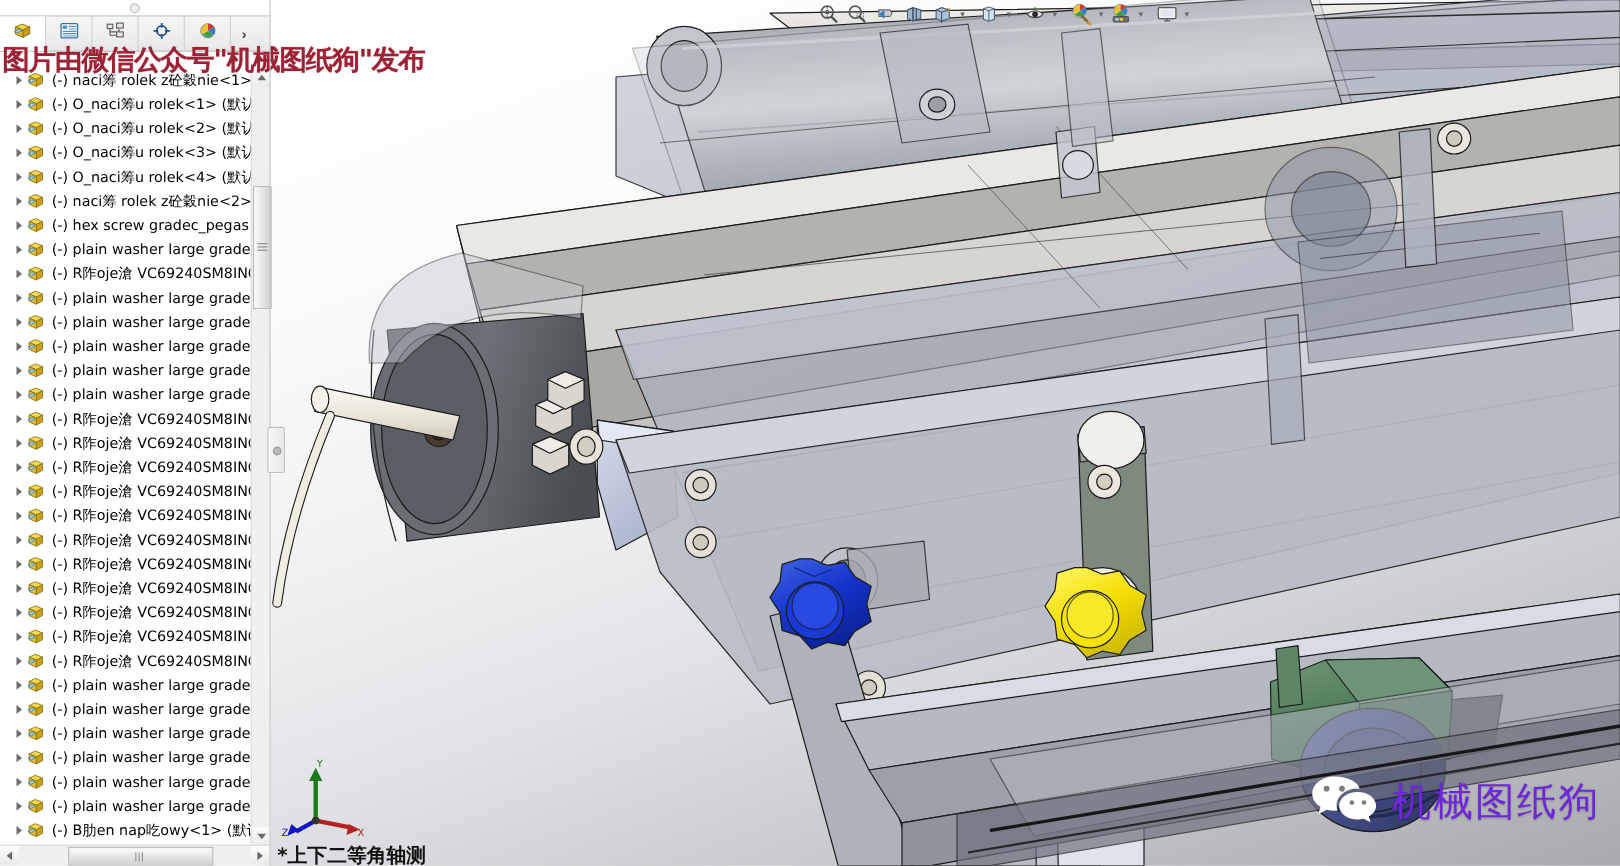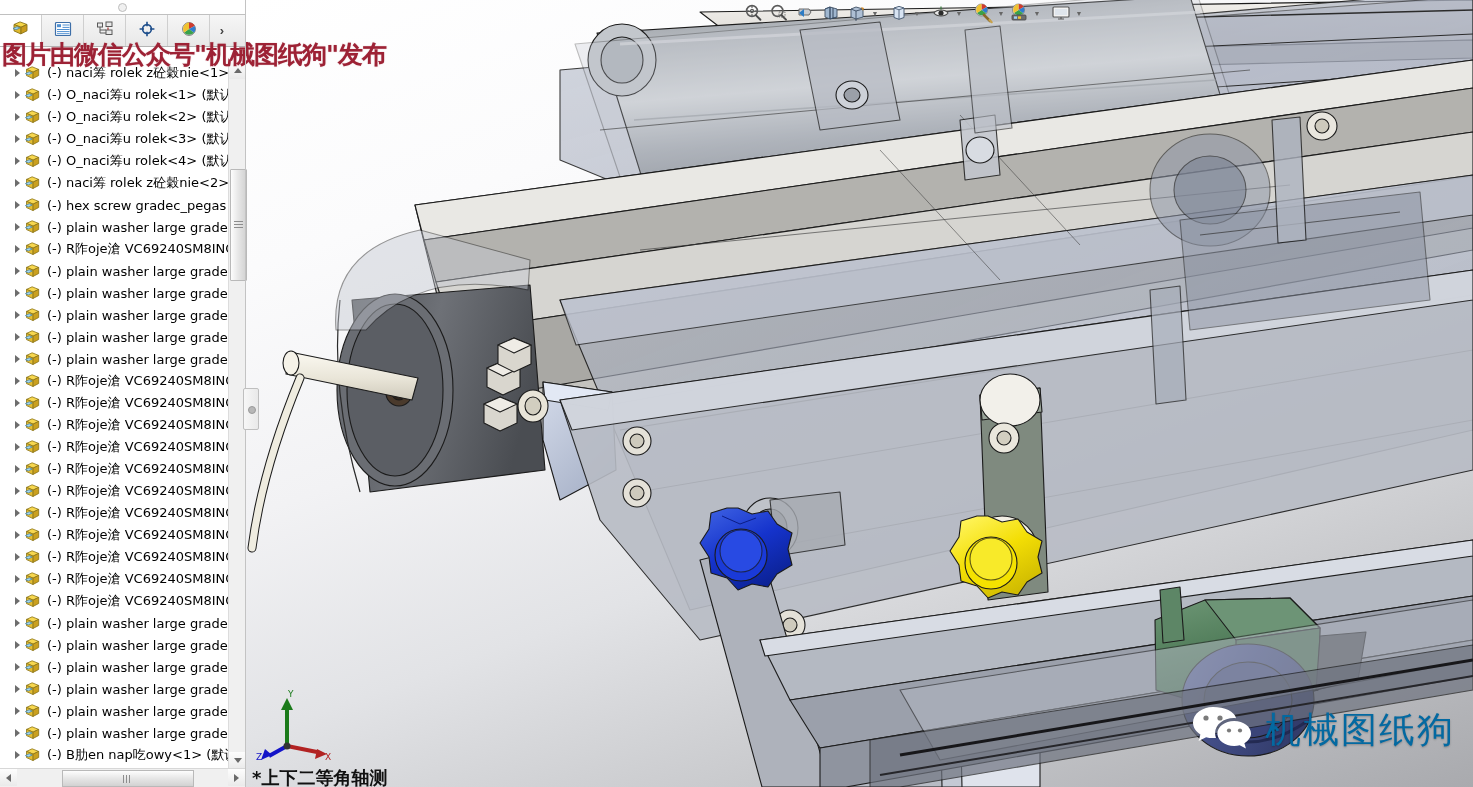--- a/index.html
+++ b/index.html
@@ -186,21 +186,21 @@
     font-size:18px;font-weight:bold;color:#111;white-space:nowrap;z-index:20;
   }
 
   
   .watermark{
     position:absolute;right:18px;bottom:30px;
     display:flex;align-items:center;gap:12px;z-index:25;
   }
   .wm-text{
     font-family:"DejaVu Sans","Liberation Sans",sans-serif;
-    font-size:36px;color:#0369a1;letter-spacing:2px;
+    font-size:36px;color:#6d28d9;letter-spacing:2px;
     text-shadow:0 1px 2px rgba(0,0,0,.25);
   }
 </style>
 </head>
 <body>
 
 <div class="app">
 
   <div id="viewport-full"></div>
 

